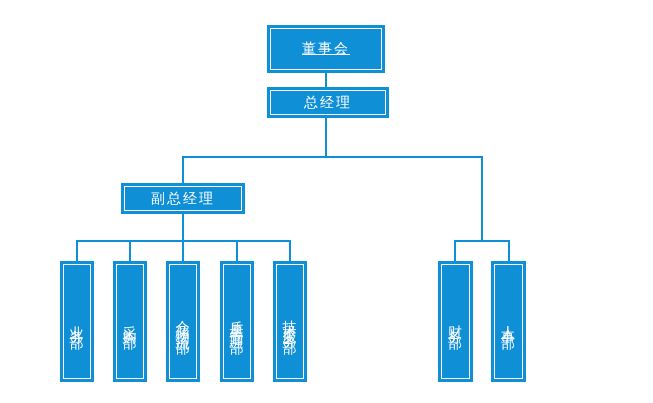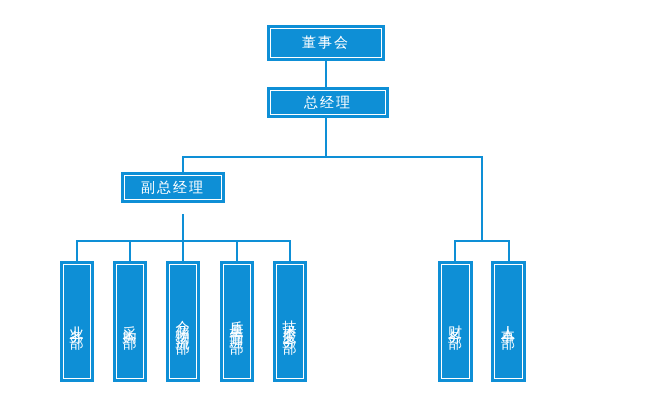--- a/index.html
+++ b/index.html
@@ -42,23 +42,23 @@
     line-height: 1;
   }
   .line {
     position: absolute;
     background: var(--connector);
   }
   .line.v { width: 2px; }
   .line.h { height: 2px; }
 
   
-  #n-board { left: 267px; top: 25px;  width: 118px; height: 36px; }
+  #n-board { left: 267px; top: 25px;  width: 118px; height: 48px; text-decoration: underline; }
   #n-gm    { left: 267px; top: 87px;  width: 122px; height: 31px; }
-  #n-dgm   { left: 121px; top: 172px; width: 104px; height: 31px; }
+  #n-dgm   { left: 121px; top: 183px; width: 124px; height: 31px; }
   #n-d1 { left: 60px;  top: 261px; width: 34px; height: 121px; }
   #n-d2 { left: 113px; top: 261px; width: 34px; height: 121px; }
   #n-d3 { left: 166px; top: 261px; width: 34px; height: 121px; }
   #n-d4 { left: 220px; top: 261px; width: 34px; height: 121px; }
   #n-d5 { left: 273px; top: 261px; width: 34px; height: 121px; }
   #n-fin { left: 438px; top: 261px; width: 35px; height: 121px; }
   #n-hr  { left: 491px; top: 261px; width: 35px; height: 121px; }
 
   
   #c-board-gm   { left: 325px; top: 57px;  height: 30px; }

